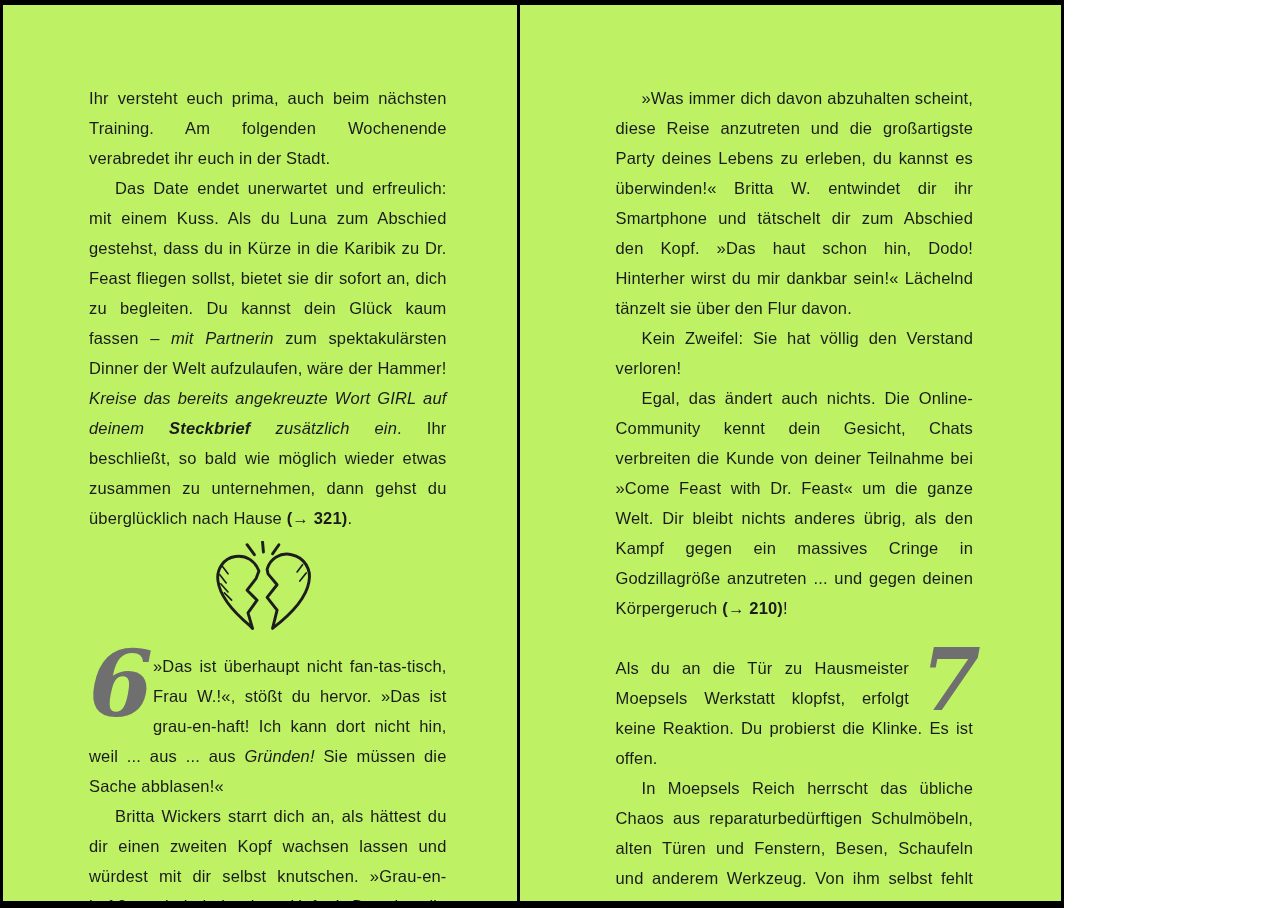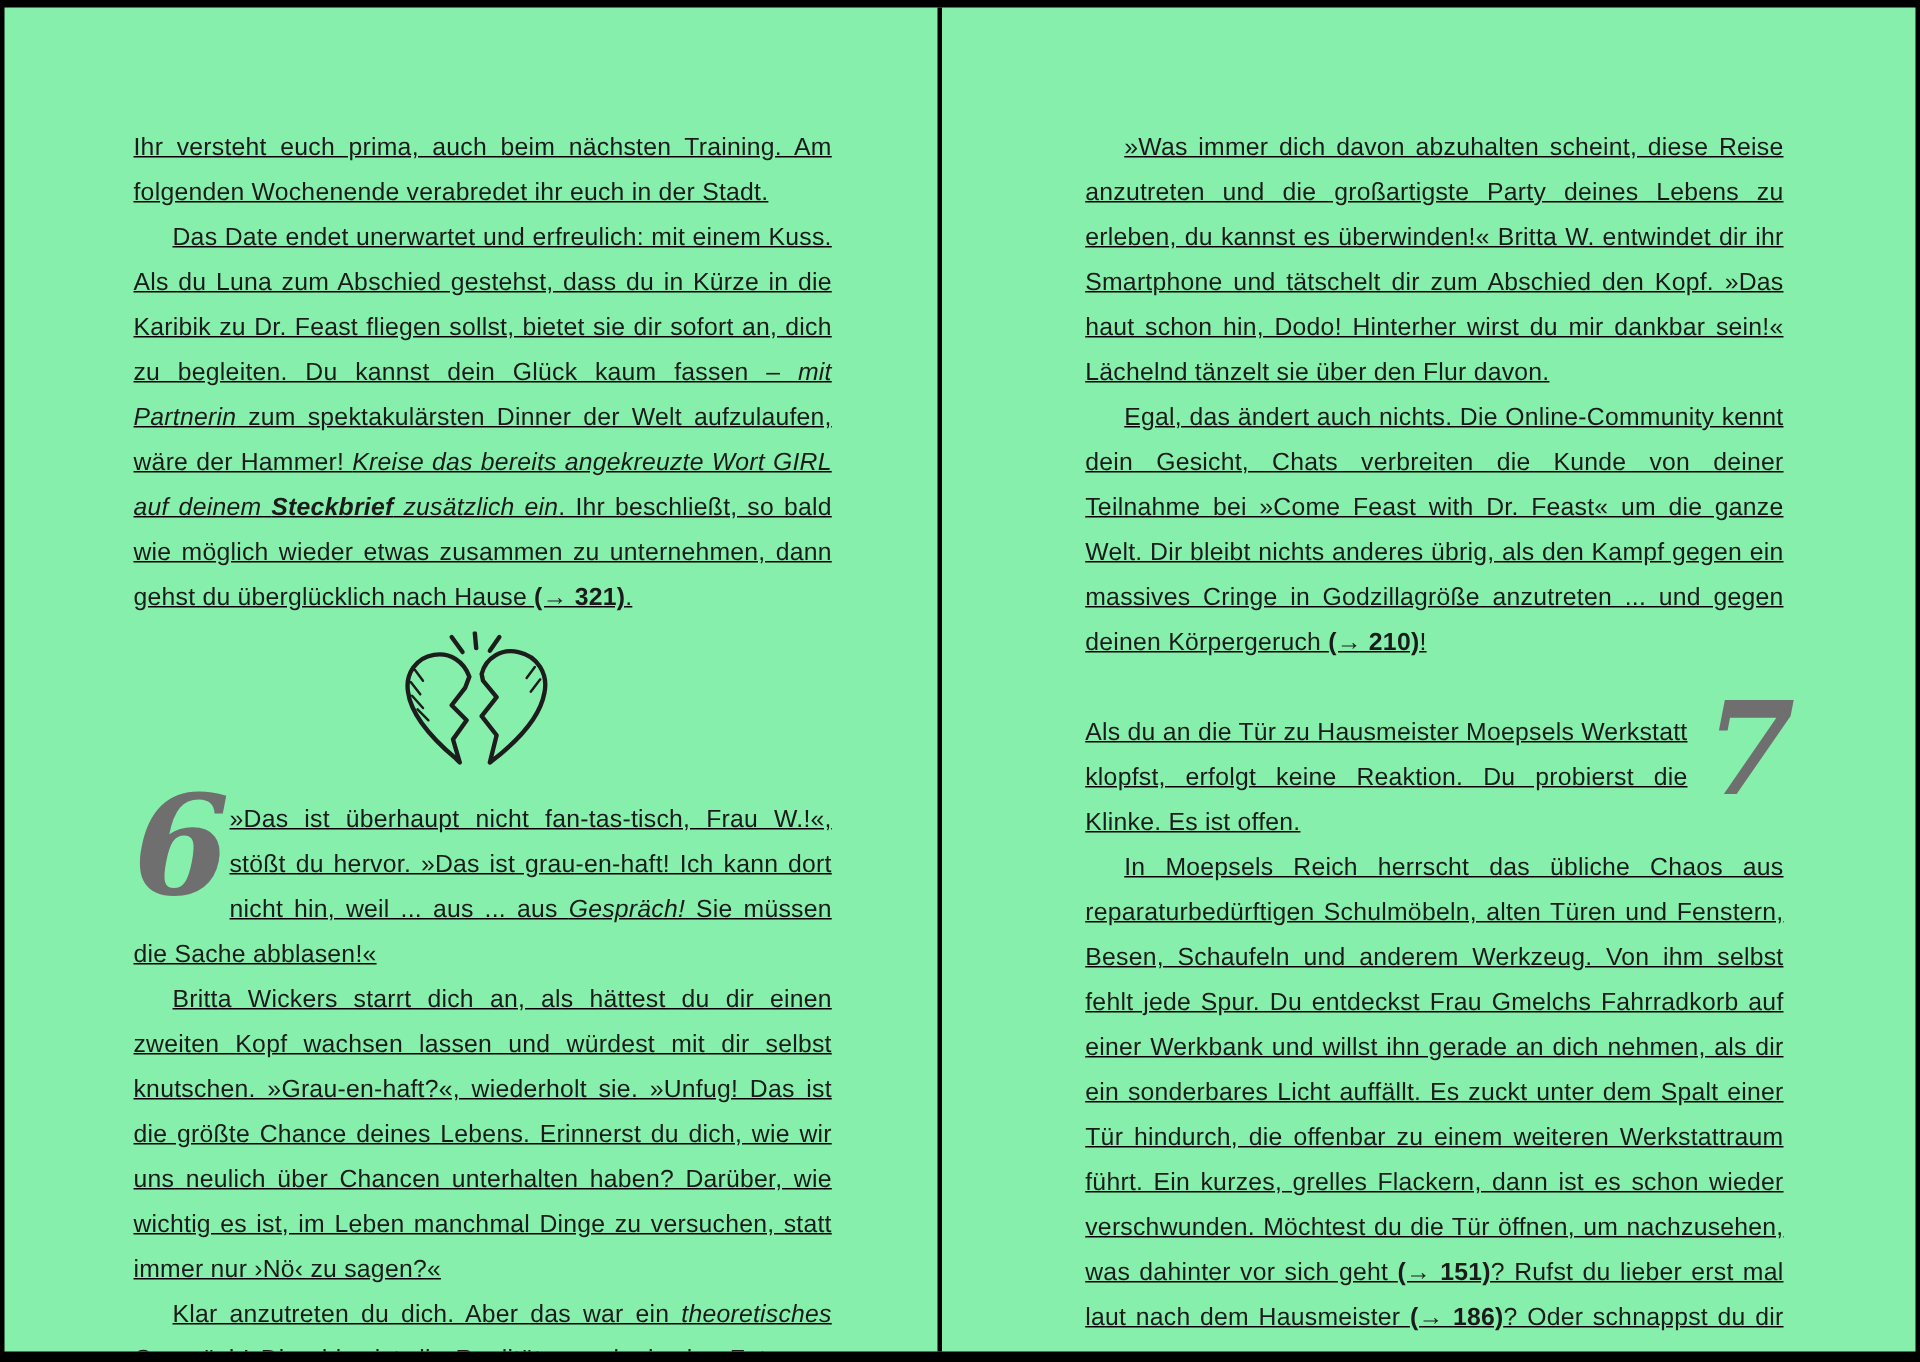--- a/index.html
+++ b/index.html
@@ -2,30 +2,29 @@
 <html lang="de"><head>
 <meta charset="utf-8">
 <style>
   html, body {
     margin: 0;
     padding: 0;
     background: #ffffff;
   }
   .spread {
     box-sizing: border-box;
-    width: 1280px;
+    width: 1064px;
     height: 908px;
-    background: #86efac;
+    background: #bef264;
     border-style: solid;
     border-color: #000000;
     border-width: 5px 3px 7px 3px;
     display: flex;
     flex-direction: row;
     font-family: "Liberation Sans", sans-serif;
-    text-decoration: underline;
   }
   .page {
     box-sizing: border-box;
     flex: 1 1 0;
     overflow: hidden;
     position: relative;
   }
   .page.left  { padding: 78px 70px 14px 86px; }
   .page.right { padding: 78px 88px 14px 96px; }
   .divider {
@@ -96,28 +95,29 @@
           <path d="M16 28 L22 36" stroke-width="1.8"></path>
           <path d="M13 37 L20 46" stroke-width="1.8"></path>
           <path d="M14 47 L22 56" stroke-width="1.8"></path>
           <path d="M18 57 L26 65" stroke-width="1.8"></path>
           <path d="M104 26 L98 34" stroke-width="1.8"></path>
           <path d="M108 35 L101 44" stroke-width="1.8"></path>
         </g>
       </svg>
     </div>
 
-    <p class="para"><span class="dropnum dn-left">6</span><span class="s-n">»Das ist überhaupt nicht fan-tas-tisch, Frau W.!«, stößt du hervor. »Das ist grau-en-haft! Ich kann dort nicht hin, weil ... aus ... aus </span><span class="s-i">Gespräch!</span><span class="s-n"> Sie müssen die Sache abblasen!«</span></p>
+    <p class="para"><span class="dropnum dn-left">6</span><span class="s-n">»Das ist überhaupt nicht fan-tas-tisch, Frau W.!«, stößt du hervor. »Das ist grau-en-haft! Ich kann dort nicht hin, weil ... aus ... aus </span><span class="s-i">Gründen!</span><span class="s-n"> Sie müssen die Sache abblasen!«</span></p>
     <p class="para ind"><span class="s-n">Britta Wickers starrt dich an, als hättest du dir einen zweiten Kopf wachsen lassen und würdest mit dir selbst knutschen. »Grau-en-haft?«, wiederholt sie. »Unfug! Das ist die größte Chance deines Lebens. Erinnerst du dich, wie wir uns neulich über Chancen unterhalten haben? Darüber, wie wichtig es ist, im Leben manchmal Dinge zu versuchen, statt immer nur ›Nö‹ zu sagen?«</span></p>
     <p class="para ind"><span class="s-n">Klar anzutreten du dich. Aber das war ein </span><span class="s-i">theoretisches</span><span class="s-n"> Gespräch! Dies hier ist die Realität – real wie das Foto von dir, das Britta W. der Produktionsfirma geschickt haben muss und das jetzt auf der Website von Dr. Feast prangt, wie du schockiert feststellst!</span></p>
   </div>
 
   <div class="divider"></div>
 
   <div class="page right">
     <p class="para ind"><span class="s-n">»Was immer dich davon abzuhalten scheint, diese Reise anzutreten und die großartigste Party deines Lebens zu erleben, du kannst es überwinden!« Britta W. entwindet dir ihr Smartphone und tätschelt dir zum Abschied den Kopf. »Das haut schon hin, Dodo! Hinterher wirst du mir dankbar sein!« Lächelnd tänzelt sie über den Flur davon.</span></p>
+    <p class="para ind"><span class="s-n">Kein Zweifel: Sie hat völlig den Verstand verloren!</span></p>
     <p class="para ind"><span class="s-n">Egal, das ändert auch nichts. Die Online-Community kennt dein Gesicht, Chats verbreiten die Kunde von deiner Teilnahme bei »Come Feast with Dr. Feast« um die ganze Welt. Dir bleibt nichts anderes übrig, als den Kampf gegen ein massives Cringe in Godzillagröße anzutreten ... und gegen deinen Körpergeruch </span><span class="s-b">(→ 210)</span><span class="s-n">!</span></p>
 
     <p class="para gap-top"><span class="dropnum dn-right">7</span><span class="s-n">Als du an die Tür zu Hausmeister Moepsels Werkstatt klopfst, erfolgt keine Reaktion. Du probierst die Klinke. Es ist offen.</span></p>
     <p class="para ind"><span class="s-n">In Moepsels Reich herrscht das übliche Chaos aus reparaturbedürftigen Schulmöbeln, alten Türen und Fenstern, Besen, Schaufeln und anderem Werkzeug. Von ihm selbst fehlt jede Spur. Du entdeckst Frau Gmelchs Fahrradkorb auf einer Werkbank und willst ihn gerade an dich nehmen, als dir ein sonderbares Licht auffällt. Es zuckt unter dem Spalt einer Tür hindurch, die offenbar zu einem weiteren Werkstattraum führt. Ein kurzes, grelles Flackern, dann ist es schon wieder verschwunden. Möchtest du die Tür öffnen, um nachzusehen, was dahinter vor sich geht </span><span class="s-b">(→ 151)</span><span class="s-n">? Rufst du lieber erst mal laut nach dem Hausmeister </span><span class="s-b">(→ 186)</span><span class="s-n">? Oder schnappst du dir den Korb und machst, dass du damit zum Lehrerzimmer kommst </span></p>
   </div>
 
 </div>
 
 </body></html>

